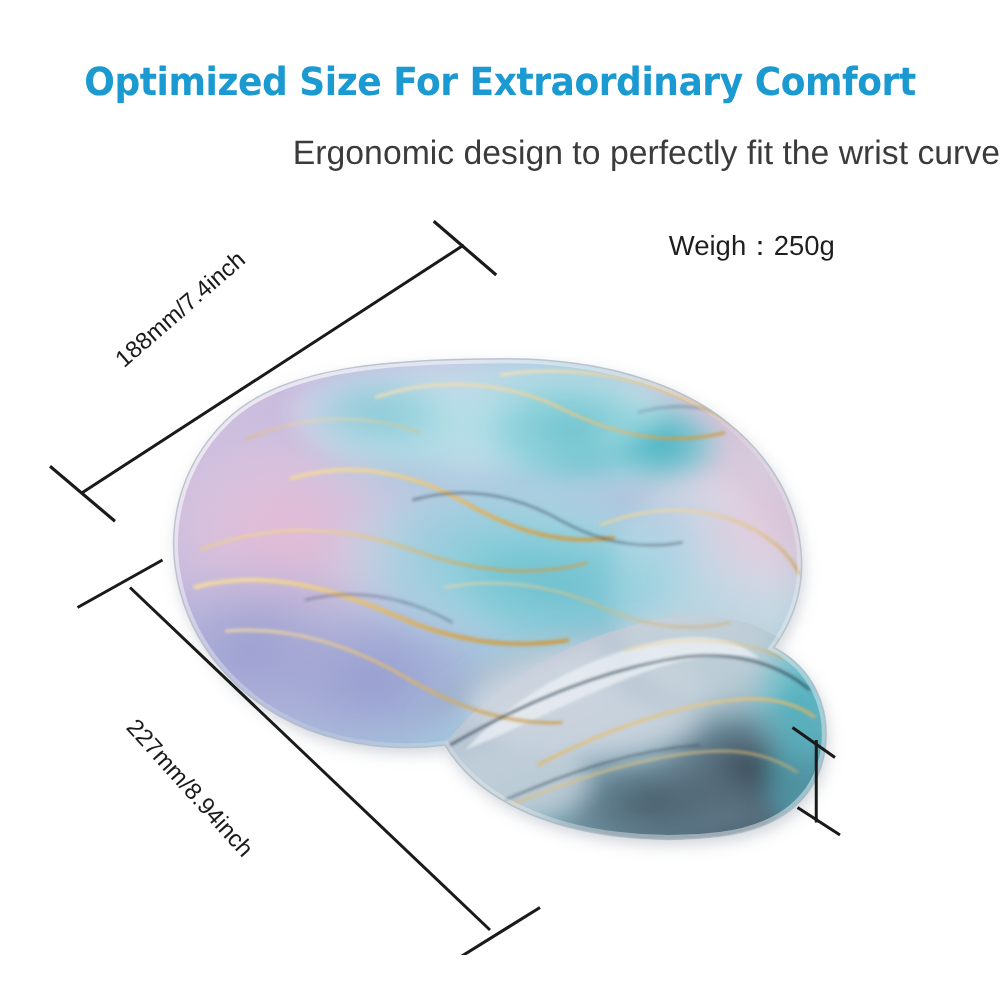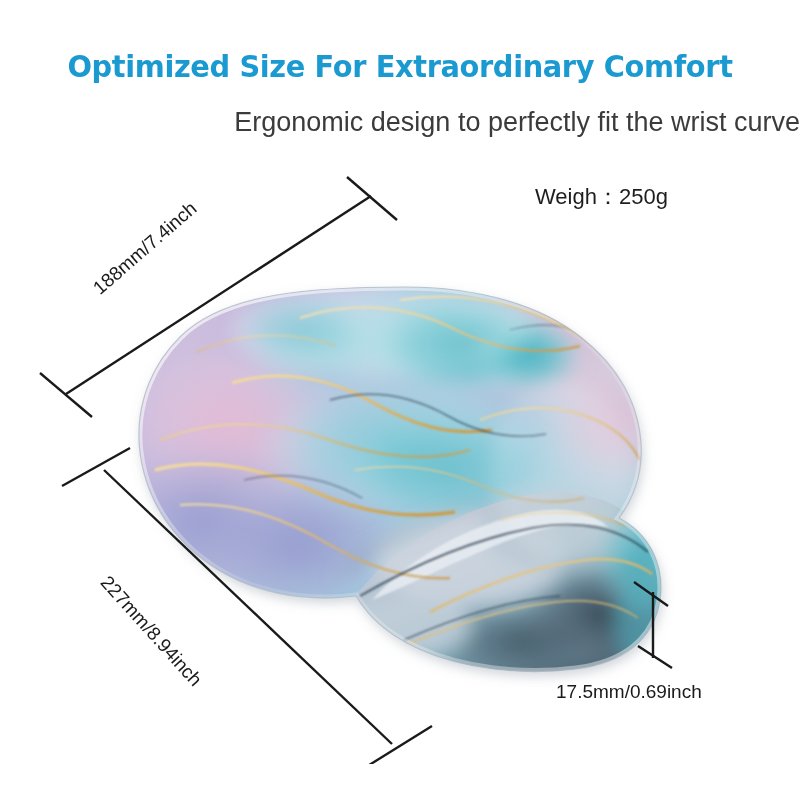--- a/index.html
+++ b/index.html
@@ -340,15 +340,14 @@
       <line class="dim-line" x1="653" y1="592" x2="653" y2="658"></line>
       <line class="dim-line" x1="634" y1="582" x2="668" y2="606"></line>
       <line class="dim-line" x1="638" y1="646" x2="672" y2="668"></line>
     </g>
   </svg>
 
   <div class="dim-text" id="dim-188">188mm/7.4inch</div>
 
   <div class="dim-text" id="dim-227">227mm/8.94inch</div>
 
-  <div class="dim-text" id="dim-175">17.5mm/0.69inch</div>
 
 </div>
 
 </body></html>

